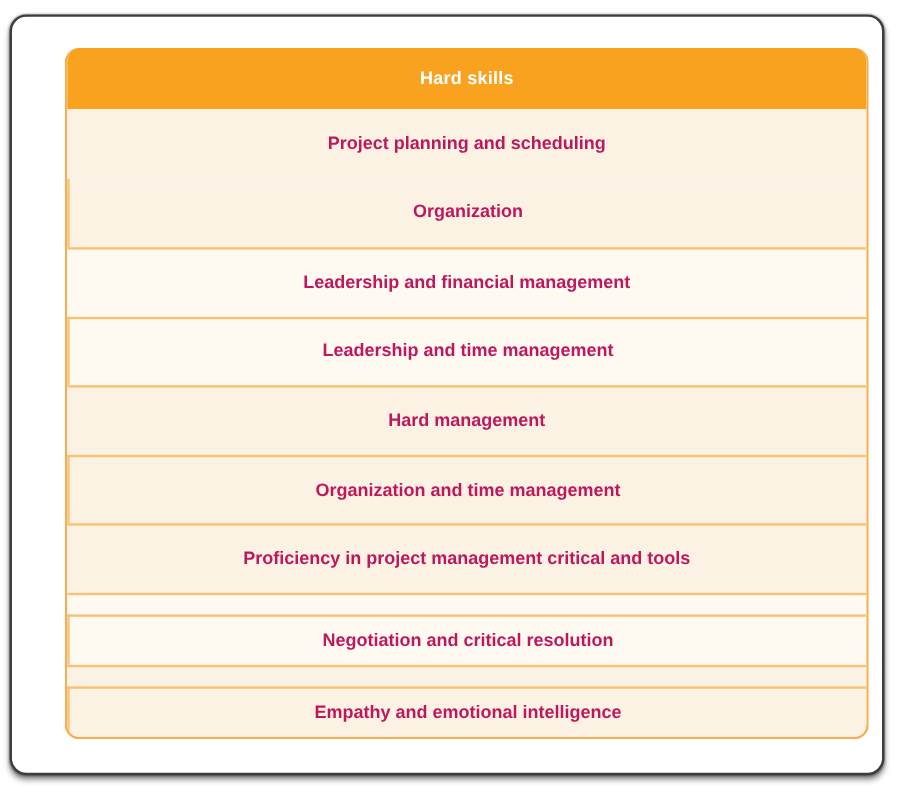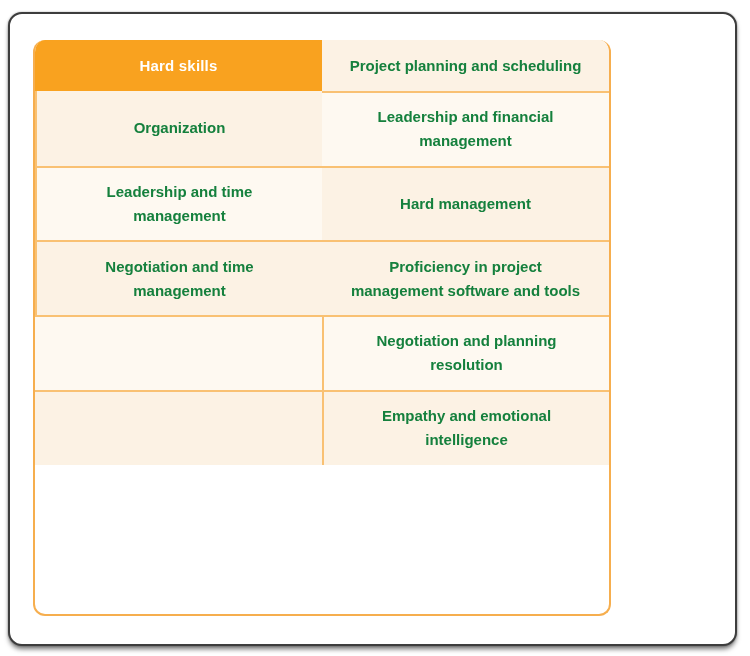--- a/index.html
+++ b/index.html
@@ -22,27 +22,27 @@
     width: 729px;
     height: 634px;
     box-sizing: border-box;
     background: #ffffff;
     border: 2px solid #3d3d3d;
     border-radius: 14px;
     box-shadow: 0 4px 5px -1px rgba(0,0,0,0.55), 0 0 2px rgba(0,0,0,0.35);
   }
   .skills-table {
     position: absolute;
-    left: 23px;
+    left: 44px;
     top: 26px;
-    width: 578px;
+    width: 670px;
     height: 576px;
     box-sizing: border-box;
     display: grid;
-    grid-template-columns: 1fr 1fr;
+    grid-template-columns: 1fr;
     grid-template-rows: 51px repeat(7, 1fr);
     border: 2px solid #f6ae4e;
     border-top: none;
     border-radius: 12px;
     overflow: hidden;
   }
   .th {
     background: #f9a21f;
     color: #ffffff;
     font-weight: bold;
@@ -56,21 +56,21 @@
   .th.soft-col {
     border-left: 2px solid rgba(255, 244, 224, 0.75);
   }
   .td {
     display: flex;
     align-items: center;
     justify-content: center;
     text-align: center;
     padding: 8px 22px;
     box-sizing: border-box;
-    color: #15803d;
+    color: #be185d;
     font-size: 15px;
     font-weight: 600;
     line-height: 1.6;
     border-top: 2px solid #f9c173;
   }
   .td.soft-col {
     border-left: 2px solid #f9c173;
   }
   .td.first-body-row {
     border-top: none;
@@ -87,26 +87,26 @@
 
       <div class="th hard-col">Hard skills</div>
 
       <div class="td hard-col row-odd first-body-row">Project planning and scheduling</div>
       <div class="td soft-col row-odd first-body-row">Organization</div>
 
       <div class="td hard-col row-even">Leadership and financial management</div>
       <div class="td soft-col row-even">Leadership and time management</div>
 
       <div class="td hard-col row-odd">Hard management</div>
-      <div class="td soft-col row-odd">Negotiation and time management</div>
+      <div class="td soft-col row-odd">Organization and time management</div>
 
 
-      <div class="td hard-col row-odd">Proficiency in project management software and tools</div>
+      <div class="td hard-col row-odd">Proficiency in project management critical and tools</div>
 
       <div class="td hard-col row-even"></div>
-      <div class="td soft-col row-even">Negotiation and planning resolution</div>
+      <div class="td soft-col row-even">Negotiation and critical resolution</div>
 
       <div class="td hard-col row-odd"></div>
       <div class="td soft-col row-odd">Empathy and emotional intelligence</div>
 
     </div>
   </div>
 </div>
 
 </body></html>

